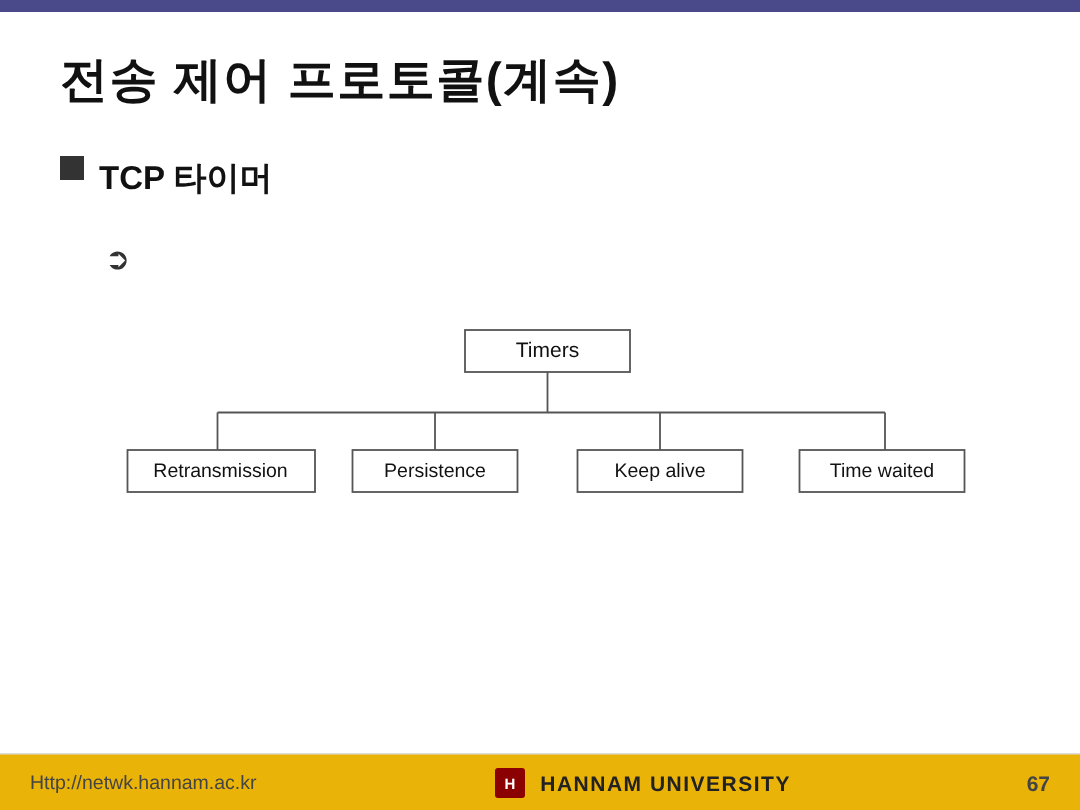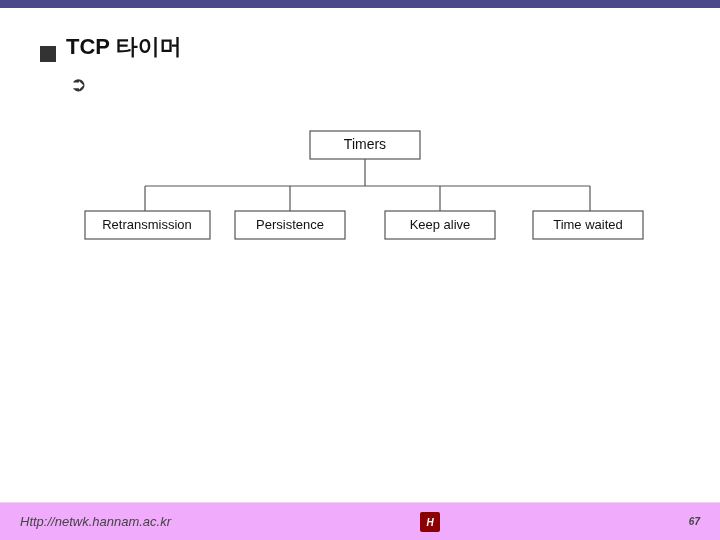--- a/index.html
+++ b/index.html
@@ -26,22 +26,22 @@
     .page-title {
       font-size: 32px;
       font-weight: bold;
       color: #111111;
       margin-bottom: 28px;
       letter-spacing: 1px;
     }
 
     .section-header {
       display: flex;
-      align-items: flex-end;
-      margin-bottom: 10px;
+      align-items: flex-start;
+      margin-bottom: 26px;
     }
 
     .bullet-square {
       width: 16px;
       height: 16px;
       background: #333;
       display: inline-block;
       margin-right: 10px;
       flex-shrink: 0;
     }
@@ -81,27 +81,26 @@
       width: 600px;
       height: 160px;
     }
 
     .footer {
       position: absolute;
       bottom: 0;
       left: 0;
       right: 0;
       height: 38px;
-      background: #f0abfc;
+      background: #eab308;
       display: flex;
       align-items: center;
       justify-content: space-between;
       padding: 0 20px;
       border-top: 1px solid #ddd;
-      font-style: italic;
     }
 
     .footer-url {
       font-size: 13px;
       color: #444;
     }
 
     .footer-university {
       display: flex;
       align-items: center;
@@ -114,32 +113,33 @@
     }
 
     .university-name {
       font-size: 14px;
       font-weight: bold;
       color: #222;
       letter-spacing: 1px;
     }
 
     .footer-page {
-      font-size: 10px;
+      font-size: 14px;
       color: #444;
       font-weight: bold;
     }
   </style>
 </head>
 <body>
 
 <div class="top-bar"></div>
 
 <div class="main-content">
 
+  <h1 class="page-title">전송 제어 프로토콜(계속)</h1>
 
   <div class="section-header">
     <span class="bullet-square"></span>
     <span class="section-title">TCP 타이머</span>
   </div>
 
   <div class="sub-item">
     <span class="arrow-icon">➲</span>
   </div>
 
@@ -179,16 +179,17 @@
 
 <div class="footer">
   <span class="footer-url">Http://netwk.hannam.ac.kr</span>
 
   <div class="footer-university">
 
     <svg class="university-logo" viewBox="0 0 24 24" xmlns="http://www.w3.org/2000/svg">
       <rect x="2" y="2" width="20" height="20" rx="2" fill="#8B0000"></rect>
       <text x="12" y="16" text-anchor="middle" font-size="10" fill="white" font-weight="bold">H</text>
     </svg>
+    <span class="university-name">HANNAM  UNIVERSITY</span>
   </div>
 
   <span class="footer-page">67</span>
 </div>
 
 </body></html>

